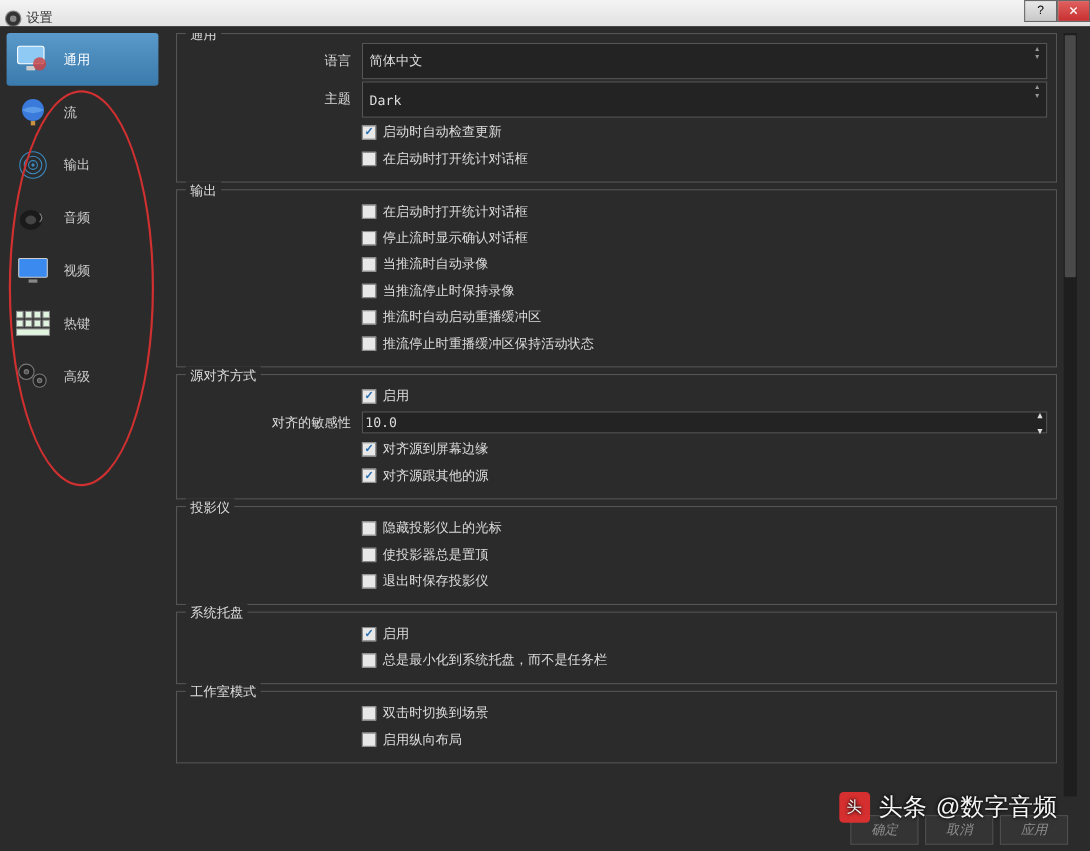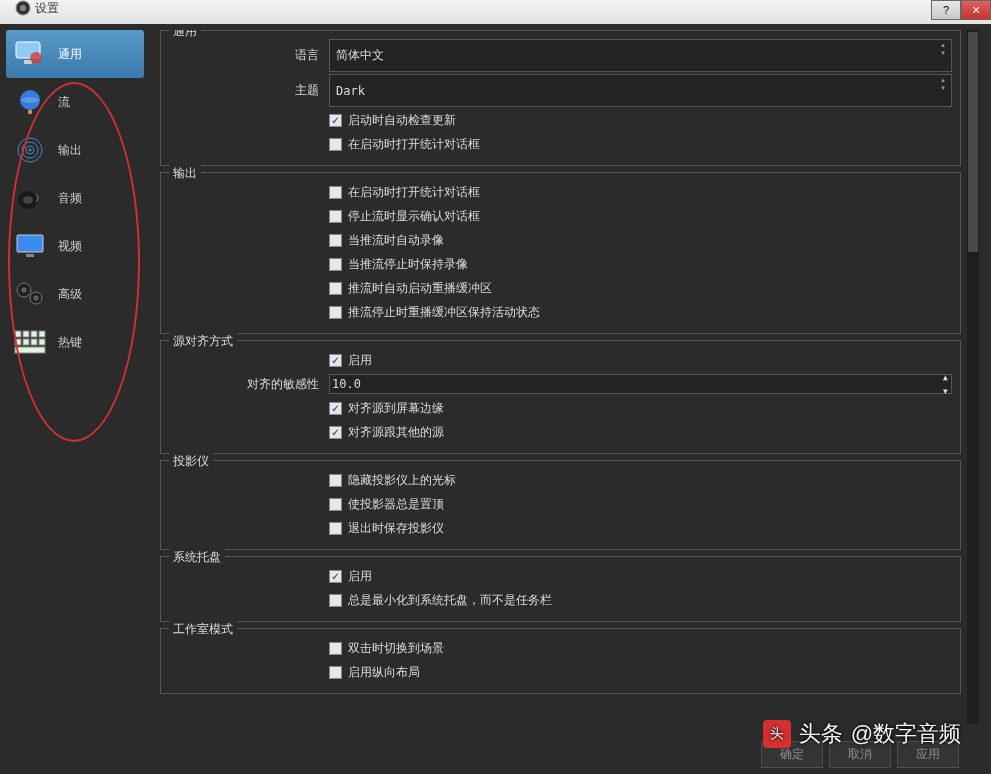--- a/index.html
+++ b/index.html
@@ -14,22 +14,22 @@
 }
 .window {
   position: absolute;
   top: 0; left: 0; right: 0; bottom: 0;
 }
 .titlebar {
   height: 26px;
   background: linear-gradient(to bottom, #f4f4f4, #e0e0e0);
   border-bottom: 1px solid #888;
   display: flex;
-  align-items: flex-start;
-  padding-left: 15px;
+  align-items: flex-end;
+  padding-left: 4px;
   position: relative;
 }
 .titlebar .icon {
   width: 16px; height: 16px;
   margin-right: 4px;
 }
 .titlebar .title {
   color: #333;
   font-size: 12px;
 }
@@ -205,23 +205,24 @@
 }
 .scrollbar .thumb {
   position: absolute;
   top: 2px; left: 1px; right: 1px;
   height: 220px;
   background: #4a4a4a;
   border-radius: 1px;
 }
 .footer {
   position: absolute;
-  bottom: 6px; right: 32px;
+  bottom: 6px; right: 20px;
   display: flex;
   gap: 6px;
+  font-style: italic;
 }
 .btn {
   padding: 4px 18px;
   background: #3a3a3a;
   border: 1px solid #666;
   color: #ccc;
   font-size: 12px;
   cursor: pointer;
   opacity: 0.6;
 }
@@ -313,50 +314,50 @@
         <span>音频</span>
       </div>
       <div class="sideitem">
         <span class="side-icon">
           <svg width="32" height="28" viewBox="0 0 32 28">
               <rect x="3" y="3" width="26" height="17" rx="1" fill="#3a8af0" stroke="#ccc"></rect>
               <rect x="12" y="22" width="8" height="3" fill="#888"></rect>
             </svg>
         </span>
         <span>视频</span>
-      </div>
-      <div class="sideitem">
-        <span class="side-icon">
-          <svg width="32" height="28" viewBox="0 0 32 28">
-            <g fill="#222" stroke="#777">
-              <circle cx="10" cy="10" r="7"></circle>
-                <circle cx="10" cy="10" r="2" fill="#555"></circle>
-              <circle cx="22" cy="18" r="6"></circle>
-                <circle cx="22" cy="18" r="2" fill="#555"></circle>
-            </g>
-          </svg>
-        </span>
-        <span>高级</span>
       </div>
       <div class="sideitem">
         <span class="side-icon">
           <svg width="32" height="24" viewBox="0 0 32 24">
             <rect x="1" y="1" width="6" height="6" fill="#e0f4e0" stroke="#888"></rect>
               <rect x="9" y="1" width="6" height="6" fill="#e0f4e0" stroke="#888"></rect>
               <rect x="17" y="1" width="6" height="6" fill="#e0f4e0" stroke="#888"></rect>
               <rect x="25" y="1" width="6" height="6" fill="#e0f4e0" stroke="#888"></rect>
             <rect x="1" y="9" width="6" height="6" fill="#e0f4e0" stroke="#888"></rect>
               <rect x="9" y="9" width="6" height="6" fill="#e0f4e0" stroke="#888"></rect>
               <rect x="17" y="9" width="6" height="6" fill="#e0f4e0" stroke="#888"></rect>
               <rect x="25" y="9" width="6" height="6" fill="#e0f4e0" stroke="#888"></rect>
             <rect x="1" y="17" width="30" height="6" fill="#e0f4e0" stroke="#888"></rect>
           </svg>
         </span>
         <span>热键</span>
       </div>
+      <div class="sideitem">
+        <span class="side-icon">
+          <svg width="32" height="28" viewBox="0 0 32 28">
+            <g fill="#222" stroke="#777">
+              <circle cx="10" cy="10" r="7"></circle>
+                <circle cx="10" cy="10" r="2" fill="#555"></circle>
+              <circle cx="22" cy="18" r="6"></circle>
+                <circle cx="22" cy="18" r="2" fill="#555"></circle>
+            </g>
+          </svg>
+        </span>
+        <span>高级</span>
+      </div>
       <div class="ellipse-annotation"></div>
     </div>
 
     <div class="content">
       <div class="scroll">
 
         <div class="groupbox">
           <div class="legend">通用</div>
           <div class="row">
             <div class="label">语言</div>

